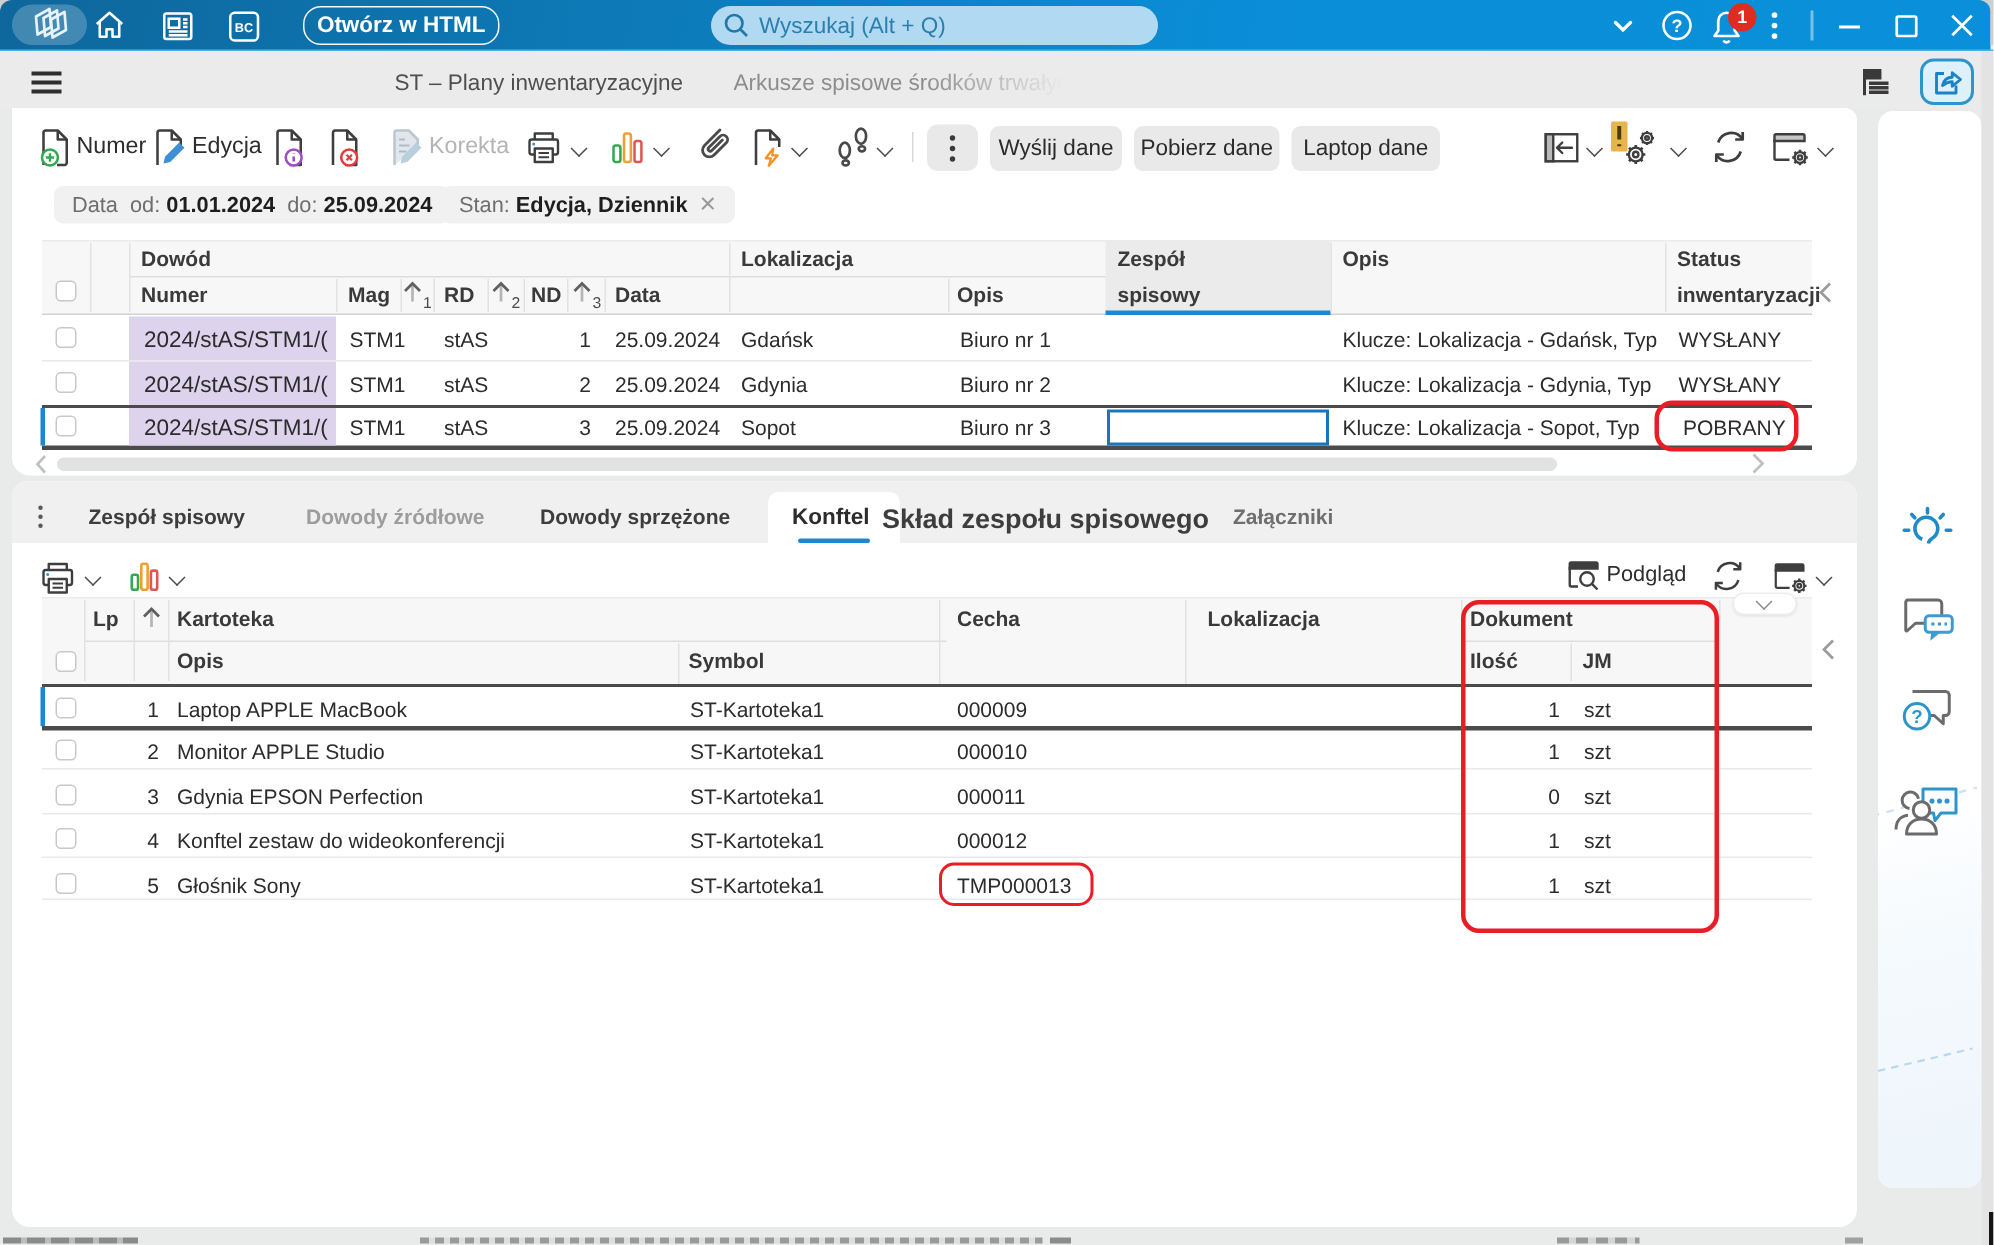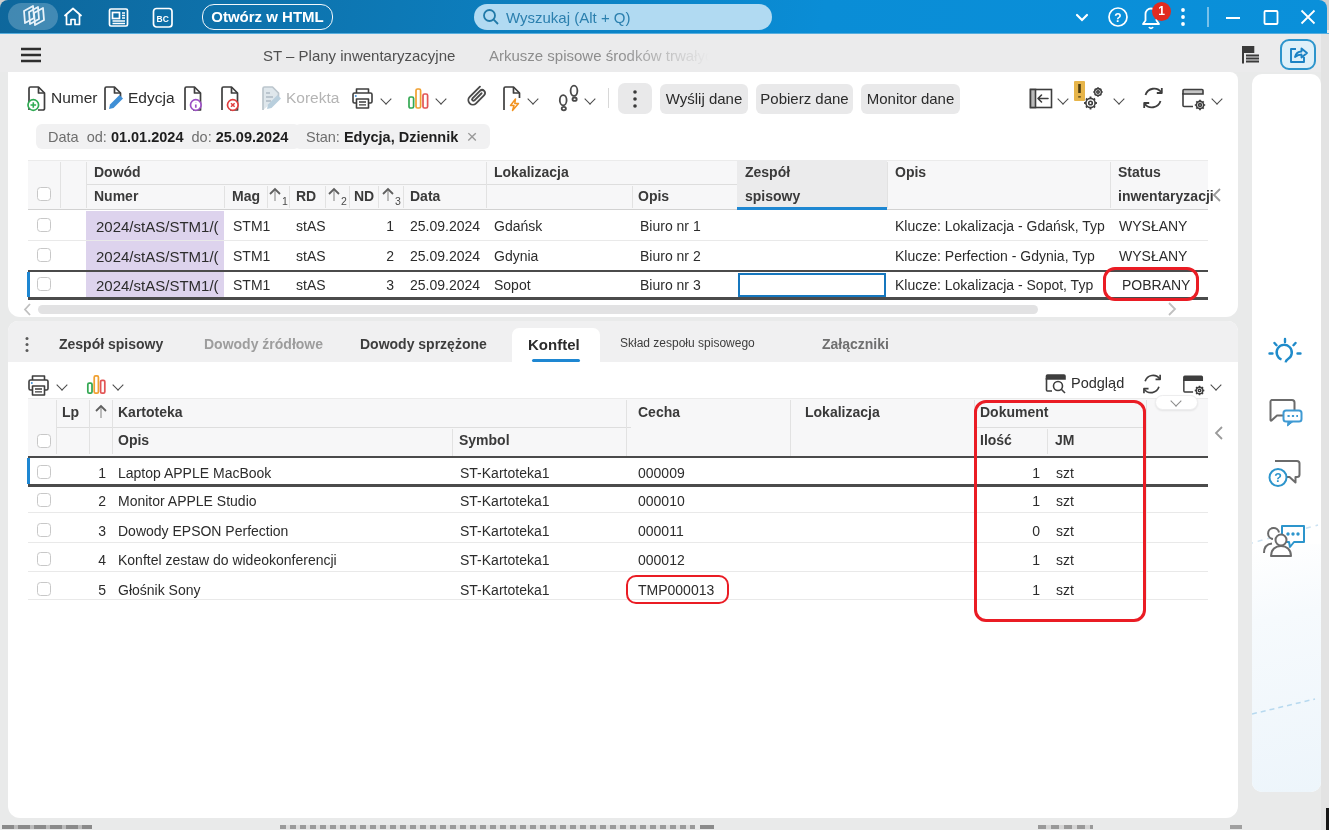--- a/index.html
+++ b/index.html
@@ -215,21 +215,21 @@
  <span class="chev abs" style="left:586px;top:95px"></span>
  <div class="abs" style="left:608px;top:88px;width:1px;height:20px;background:#d8d8d8"></div>
  <div class="abs" style="left:618px;top:83px;width:34px;height:31px;background:#e9e9ea;border-radius:7px"></div>
  <svg class="abs" style="left:628px;top:88px" width="14" height="22" viewBox="0 0 14 22" fill="#3a3a3a">
    <circle cx="7" cy="4" r="1.8"></circle>
         <circle cx="7" cy="11" r="1.8"></circle>
         <circle cx="7" cy="18" r="1.8"></circle>
  </svg>
  <div class="gbtn" style="left:660px;width:88px;line-height:30px">Wyślij dane</div>
  <div class="gbtn" style="left:756px;width:97px;line-height:30px">Pobierz dane</div>
- <div class="gbtn" style="left:861px;width:99px;line-height:30px">Monitor dane</div>
+ <div class="gbtn" style="left:861px;width:99px;line-height:30px">Laptop dane</div>
 
  <svg class="abs" style="left:1028px;top:86px" width="26" height="25" viewBox="0 0 26 25" fill="none" stroke="#3e3e3e" stroke-width="1.6">
    <rect x="2.5" y="3.5" width="21" height="18"></rect>
    <rect x="2.5" y="3.5" width="5" height="18" fill="#b9b9b9"></rect>
    <path d="M20 12.5 H10 M13.5 9 L10 12.5 L13.5 16" stroke-linecap="round" stroke-linejoin="round"></path>
  </svg>
  <span class="chev abs" style="left:1059px;top:95px"></span>
 
  <svg class="abs" style="left:1072px;top:80px" width="32" height="32" viewBox="0 0 32 32" fill="none" stroke="#3e3e3e" stroke-width="1.6">
    <rect x="2" y="1" width="11" height="20" fill="#e7b54a" stroke="none" rx="1"></rect>
@@ -341,21 +341,21 @@
  <div class="abs celltxt" style="left:895px;top:218px;width:212px;overflow:hidden;white-space:nowrap">Klucze: Lokalizacja - Gdańsk, Typ</div>
  <div class="abs celltxt" style="left:1119px;top:218px">WYSŁANY</div>
 
  <div class="abs celltxt" style="left:96px;top:248px;font-size:15px">2024/stAS/STM1/(</div>
  <div class="abs celltxt" style="left:233px;top:248px">STM1</div>
  <div class="abs celltxt" style="left:296px;top:248px">stAS</div>
  <div class="abs celltxt" style="left:350px;top:248px;width:44px;text-align:right">2</div>
  <div class="abs celltxt" style="left:410px;top:248px">25.09.2024</div>
  <div class="abs celltxt" style="left:494px;top:248px">Gdynia</div>
  <div class="abs celltxt" style="left:640px;top:248px">Biuro nr 2</div>
- <div class="abs celltxt" style="left:895px;top:248px;width:212px;overflow:hidden;white-space:nowrap">Klucze: Perfection - Gdynia, Typ</div>
+ <div class="abs celltxt" style="left:895px;top:248px;width:212px;overflow:hidden;white-space:nowrap">Klucze: Lokalizacja - Gdynia, Typ</div>
  <div class="abs celltxt" style="left:1119px;top:248px">WYSŁANY</div>
 
  <div class="abs celltxt" style="left:96px;top:277px;font-size:15px">2024/stAS/STM1/(</div>
  <div class="abs celltxt" style="left:233px;top:277px">STM1</div>
  <div class="abs celltxt" style="left:296px;top:277px">stAS</div>
  <div class="abs celltxt" style="left:350px;top:277px;width:44px;text-align:right">3</div>
  <div class="abs celltxt" style="left:410px;top:277px">25.09.2024</div>
  <div class="abs celltxt" style="left:494px;top:277px">Sopot</div>
  <div class="abs celltxt" style="left:640px;top:277px">Biuro nr 3</div>
  <div class="abs" style="left:738px;top:272.5px;width:148px;height:24px;border:2.5px solid #1677be"></div>
@@ -377,21 +377,21 @@
    <circle cx="5" cy="2.5" r="1.5"></circle>
         <circle cx="5" cy="8.5" r="1.5"></circle>
         <circle cx="5" cy="14.5" r="1.5"></circle>
  </svg>
  <div class="abs" style="left:59px;top:336px;font-size:14px;font-weight:bold;color:#3d3d3d">Zespół spisowy</div>
  <div class="abs" style="left:204px;top:336px;font-size:14px;font-weight:bold;color:#9d9d9d">Dowody źródłowe</div>
  <div class="abs" style="left:360px;top:336px;font-size:14px;font-weight:bold;color:#3d3d3d">Dowody sprzężone</div>
  <div class="abs" style="left:512px;top:327.5px;width:88px;height:34.5px;background:#fff;border-radius:7px 7px 0 0"></div>
  <div class="abs" style="left:528px;top:336px;font-size:15px;font-weight:bold;color:#2c2c2c">Konftel</div>
  <div class="abs" style="left:532px;top:359px;width:48px;height:3px;background:#1e87d2;border-radius:2px"></div>
- <div class="abs" style="left:620px;top:336px;font-size:12px;font-weight:normal;color:#3d3d3d">Skład zespołu spisowego</div>
+ <div class="abs" style="left:588px;top:336px;font-size:18px;font-weight:bold;color:#3d3d3d">Skład zespołu spisowego</div>
  <div class="abs" style="left:822px;top:336px;font-size:14px;font-weight:bold;color:#6f6f6f">Załączniki</div>
 
  <svg class="abs" style="left:26px;top:373px" width="25" height="25" viewBox="0 0 25 25" fill="none" stroke="#3e3e3e" stroke-width="1.6" stroke-linejoin="round">
    <path d="M6.5 7 V3 H18.5 V7"></path>
    <rect x="3" y="7" width="19" height="10" rx="1.5"></rect>
    <rect x="6.5" y="13" width="12" height="9" fill="#fff"></rect>
    <path d="M9 16 H16 M9 18.8 H16" stroke-width="1.3"></path>
    <circle cx="5.8" cy="10" r="1" fill="#3f8fd6" stroke="none"></circle>
  </svg>
  <span class="chev abs" style="left:58px;top:381px"></span>
@@ -476,21 +476,21 @@
  <div class="abs celltxt" style="left:638px;top:465px">000009</div>
  <div class="abs celltxt" style="left:960px;top:465px;width:80px;text-align:right">1</div>
  <div class="abs celltxt" style="left:1056px;top:465px">szt</div>
  <div class="abs celltxt" style="left:60px;top:493px;width:46px;text-align:right">2</div>
  <div class="abs celltxt" style="left:118px;top:493px">Monitor APPLE Studio</div>
  <div class="abs celltxt" style="left:460px;top:493px">ST-Kartoteka1</div>
  <div class="abs celltxt" style="left:638px;top:493px">000010</div>
  <div class="abs celltxt" style="left:960px;top:493px;width:80px;text-align:right">1</div>
  <div class="abs celltxt" style="left:1056px;top:493px">szt</div>
  <div class="abs celltxt" style="left:60px;top:523px;width:46px;text-align:right">3</div>
- <div class="abs celltxt" style="left:118px;top:523px">Dowody EPSON Perfection</div>
+ <div class="abs celltxt" style="left:118px;top:523px">Gdynia EPSON Perfection</div>
  <div class="abs celltxt" style="left:460px;top:523px">ST-Kartoteka1</div>
  <div class="abs celltxt" style="left:638px;top:523px">000011</div>
  <div class="abs celltxt" style="left:960px;top:523px;width:80px;text-align:right">0</div>
  <div class="abs celltxt" style="left:1056px;top:523px">szt</div>
  <div class="abs celltxt" style="left:60px;top:552px;width:46px;text-align:right">4</div>
  <div class="abs celltxt" style="left:118px;top:552px">Konftel zestaw do wideokonferencji</div>
  <div class="abs celltxt" style="left:460px;top:552px">ST-Kartoteka1</div>
  <div class="abs celltxt" style="left:638px;top:552px">000012</div>
  <div class="abs celltxt" style="left:960px;top:552px;width:80px;text-align:right">1</div>
  <div class="abs celltxt" style="left:1056px;top:552px">szt</div>

